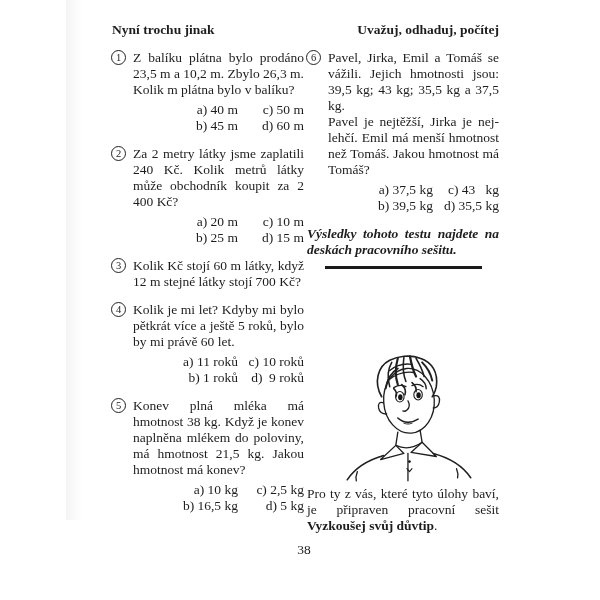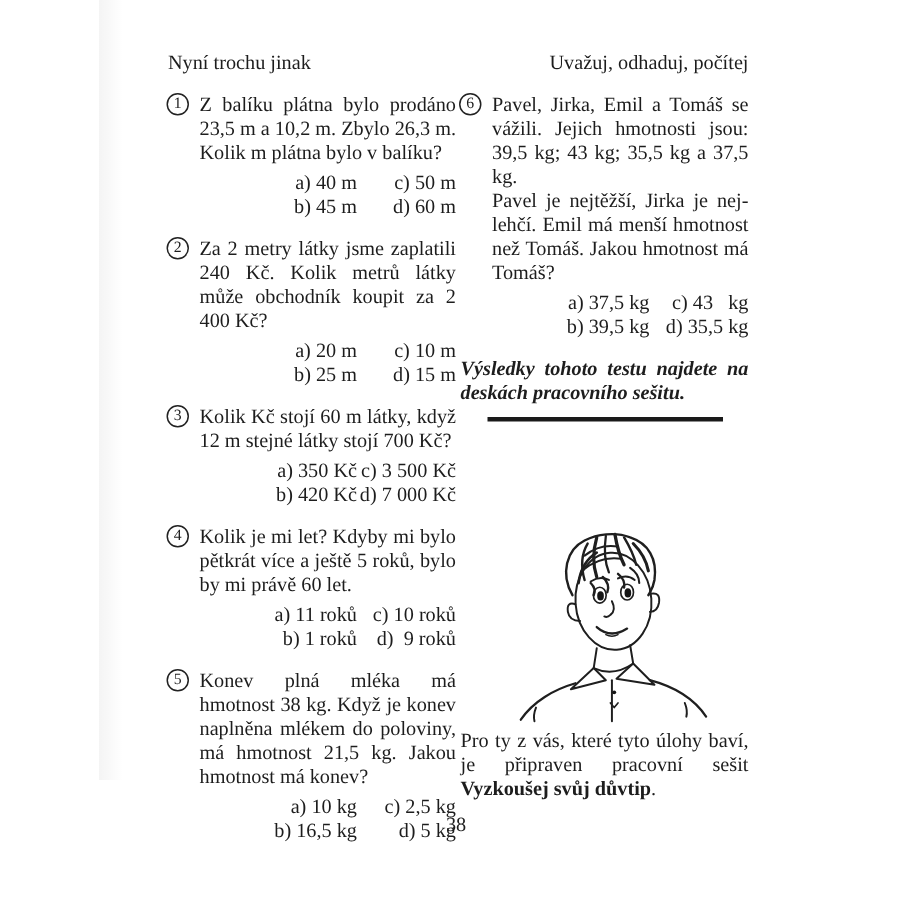--- a/index.html
+++ b/index.html
@@ -12,21 +12,21 @@
     -webkit-font-smoothing:antialiased;
   }
   .page { position:relative; width:600px; height:600px; overflow:hidden; background:#fff; }
   .edge-shadow {
     position:absolute; left:66px; top:0; width:16px; height:520px;
     background:linear-gradient(to right, rgba(0,0,0,0.045), rgba(0,0,0,0));
   }
   .col { position:absolute; top:22px; font-size:13.5px; line-height:16px; }
   .col-left  { left:112px; width:192px; }
   .col-right { left:307px; width:192px; }
-  .header { font-weight:normal; margin:12px 0 12px 0; white-space:nowrap; }
+  .header { font-weight:bold; margin:0 0 12px 0; white-space:nowrap; }
   .col-right .header { text-align:right; }
 
   .problem { position:relative; padding-left:21px; margin-bottom:12px; }
   .badge {
     position:absolute; left:-1px; top:0;
     width:15px; height:15px; border:1px solid #222; border-radius:50%;
     font-size:10.5px; line-height:14px; text-align:center;
   }
   .ptext { text-align:justify; hyphens:manual; }
   .options { margin-top:4px; padding-left:13px; display:grid; grid-template-columns:92px auto;text-align:right; }
@@ -71,26 +71,20 @@
         <span>a) 20 m</span>
         <span>c) 10 m</span>
         <span>b) 25 m</span>
         <span>d) 15 m</span>
       </div>
     </div>
 
     <div class="problem">
       <span class="badge">3</span>
       <div class="ptext">Kolik Kč stojí 60 m látky, když 12 m stejné látky stojí 700 Kč?</div>
-      <div class="options">
-        <span>a) 350 Kč</span>
-        <span>c) 3 500 Kč</span>
-        <span>b) 420 Kč</span>
-        <span>d) 7 000 Kč</span>
-      </div>
     </div>
 
     <div class="problem">
       <span class="badge">4</span>
       <div class="ptext">Kolik je mi let? Kdyby mi bylo pětkrát více a ještě 5 roků, bylo by mi právě 60 let.</div>
       <div class="options">
         <span>a) 11 roků</span>
         <span>c) 10 roků</span>
         <span>b) 1 roků</span>
         <span>d)&nbsp;&nbsp;9 roků</span>

